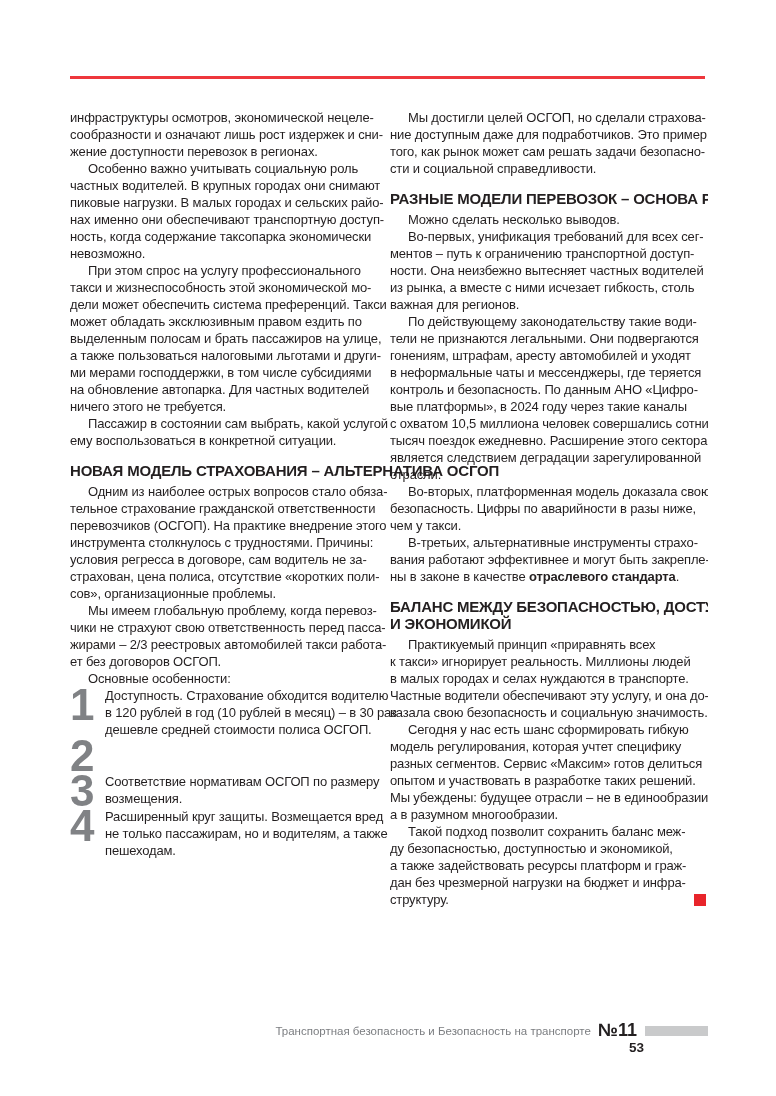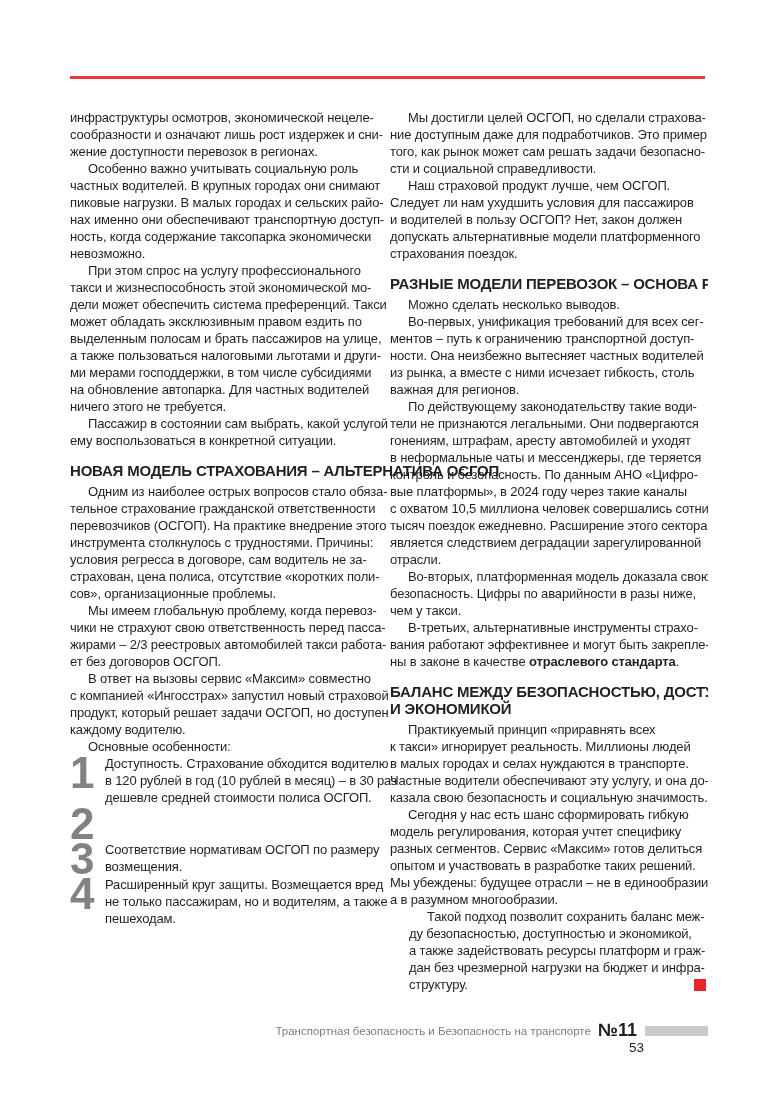--- a/index.html
+++ b/index.html
@@ -21,30 +21,30 @@
     margin:13px 0 4px 0; font-size:15px; line-height:17px;
     font-weight:bold; white-space:pre; letter-spacing:-0.2px;
   }
   .olist { margin:0; }
   .item { display:flex; }
   .item .num {
     flex:0 0 35px; width:35px; font-size:44px; line-height:35px;
     font-weight:bold; color:#808285; letter-spacing:-1px;
   }
   .item .itext { white-space:pre; flex:1; }
-  .last-wrap { position:relative;margin-left:19px; }
+  .last-wrap { position:relative; }
   .end-marker { position:absolute; right:6px; bottom:2px; width:12px; height:12px; }
   .footer {
     position:absolute; top:1024px; left:0; right:0; height:13px;
     display:flex; justify-content:flex-end; align-items:center; font-size:11.5px;
   }
   .footer .journal { color:#7b7d80; }
   .footer .issue { color:#231f20; font-weight:bold; font-size:18px; margin-left:7px; }
   .footer .bar { width:63px; height:10px; margin-left:8px; }
-  .page-num { position:absolute; top:1040px; right:64px; font-weight:normal; font-size:13.5px; }
+  .page-num { position:absolute; top:1040px; right:64px; font-weight:bold; font-size:13.5px; }
 </style>
 </head>
 <body>
 
 <div class="page">
 
   <div class="red-rule" style="background: rgb(238, 55, 60);"></div>
 
   <div class="columns">
 
@@ -74,24 +74,20 @@
 тельное страхование гражданской ответственности
 перевозчиков (ОСГОП). На практике внедрение этого
 инструмента столкнулось с трудностями. Причины:
 условия регресса в договоре, сам водитель не за-
 страхован, цена полиса, отсутствие «коротких поли-
 сов», организационные проблемы.</p>
       <p class="body">Мы имеем глобальную проблему, когда перевоз-
 чики не страхуют свою ответственность перед пасса-
 жирами – 2/3 реестровых автомобилей такси работа-
 ет без договоров ОСГОП.</p>
-      <p class="body">В ответ на вызовы сервис «Максим» совместно
-с компанией «Ингосстрах» запустил новый страховой
-продукт, который решает задачи ОСГОП, но доступен
-каждому водителю.</p>
       <p class="body">Основные особенности:</p>
       <div class="olist">
         <div class="item">
           <div class="num">1</div>
           <div class="itext">Доступность. Страхование обходится водителю
 в 120 рублей в год (10 рублей в месяц) – в 30 раз
 дешевле средней стоимости полиса ОСГОП.</div>
         </div>
         <div class="item">
           <div class="num">2</div>
@@ -108,25 +104,20 @@
 пешеходам.</div>
         </div>
       </div>
     </div>
 
     <div class="col col-right">
       <p class="body">Мы достигли целей ОСГОП, но сделали страхова-
 ние доступным даже для подработчиков. Это пример
 того, как рынок может сам решать задачи безопасно-
 сти и социальной справедливости.</p>
-      <p class="body">Наш страховой продукт лучше, чем ОСГОП.
-Следует ли нам ухудшить условия для пассажиров
-и водителей в пользу ОСГОП? Нет, закон должен
-допускать альтернативные модели платформенного
-страхования поездок.</p>
       <h2 class="section">РАЗНЫЕ МОДЕЛИ ПЕРЕВОЗОК – ОСНОВА РАЗВИТИЯ</h2>
       <p class="body">Можно сделать несколько выводов.</p>
       <p class="body">Во-первых, унификация требований для всех сег-
 ментов – путь к ограничению транспортной доступ-
 ности. Она неизбежно вытесняет частных водителей
 из рынка, а вместе с ними исчезает гибкость, столь
 важная для регионов.</p>
       <p class="body">По действующему законодательству такие води-
 тели не признаются легальными. Они подвергаются
 гонениям, штрафам, аресту автомобилей и уходят

